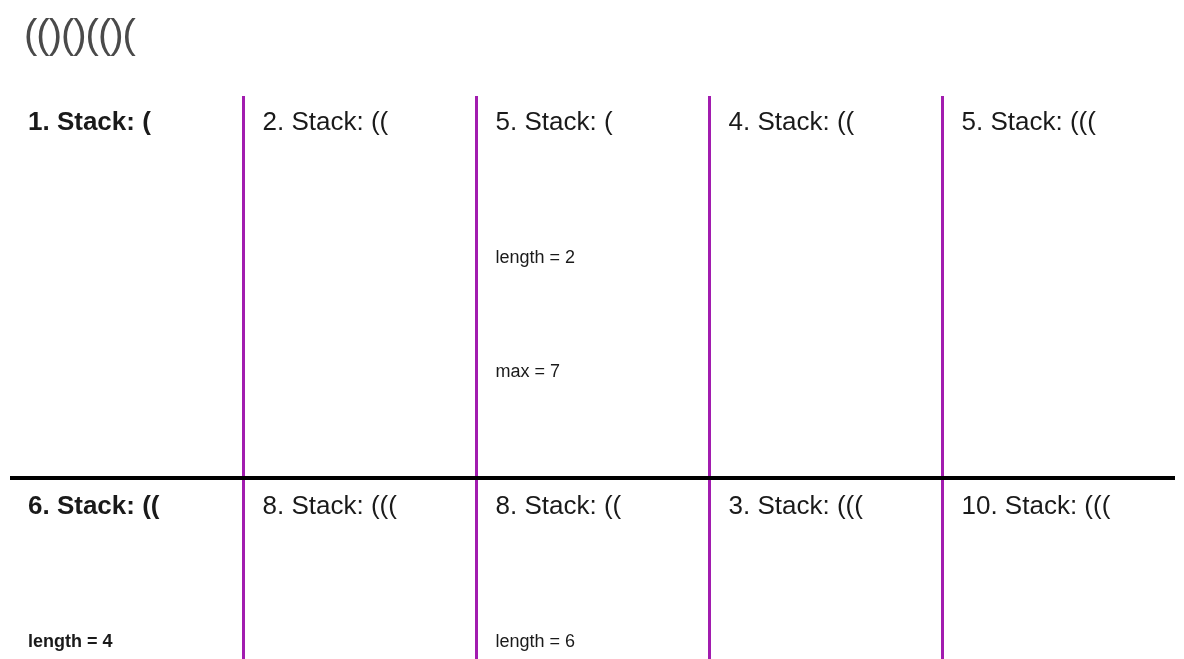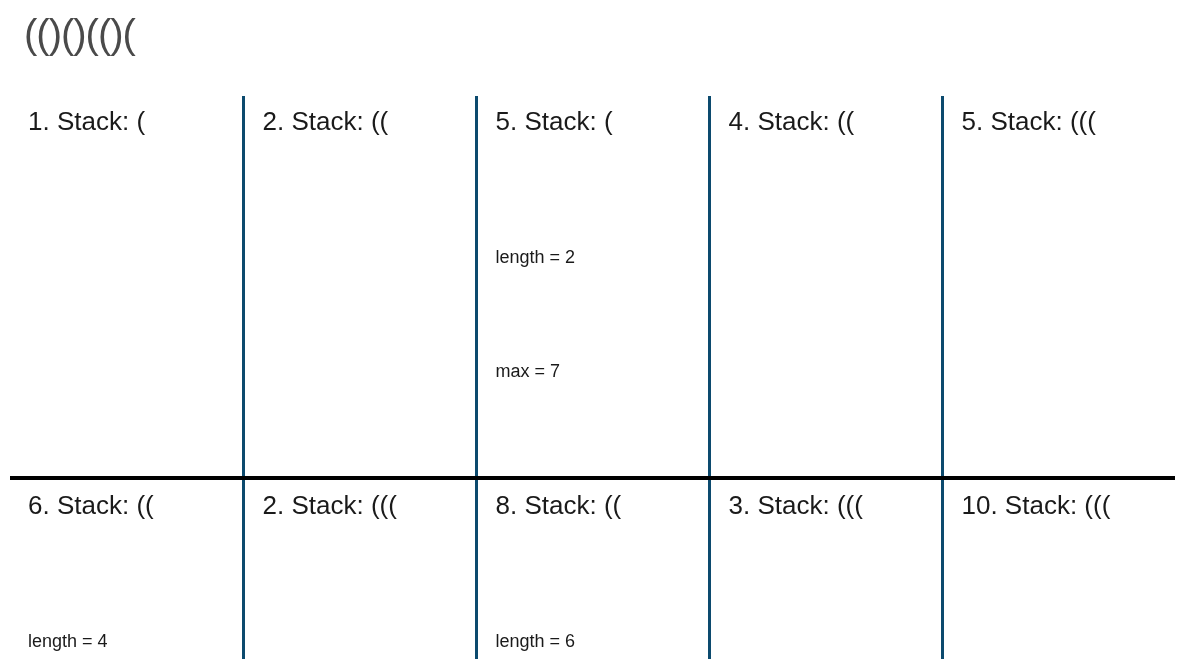--- a/index.html
+++ b/index.html
@@ -41,32 +41,33 @@
     width: 1165px;
     border-collapse: collapse;
     table-layout: fixed;
   }
   .trace-table td {
     vertical-align: top;
     padding: 10px 0 10px 18px;
     font-size: 26px;
     line-height: 1.0;
     color: #1a1a1a;
-    border-left: 3px solid #0c4a6e;
+    border-left: 3px solid #a21caf;
     border-bottom: 4px solid #000000;
     height: 148px;
     box-sizing: border-box;
   }
   .trace-table tr:last-child td {
     border-bottom: none;
     height: 150px;
   }
   .trace-table td:first-child {
     border-left: none;
     padding-left: 18px;
+    font-weight: bold;
   }
 
   .cell-head {
     display: block;
     font-size: 26px;
     line-height: 30px;
     white-space: pre;
     margin-bottom: 26px;
   }
   .cell-metrics {
@@ -130,21 +131,21 @@
 
       <tr>
         <td>
           <span class="cell-head">6. Stack: ((</span>
           <span class="cell-metrics">
             <span class="metric-line">length = 4</span>
             
           </span>
         </td>
         <td>
-          <span class="cell-head">2. Stack: (((</span>
+          <span class="cell-head">8. Stack: (((</span>
           <span class="cell-metrics">
             <span class="metric-line"></span>
             <span class="metric-line"></span>
           </span>
         </td>
         <td>
           <span class="cell-head">8. Stack: ((</span>
           <span class="cell-metrics">
             <span class="metric-line">length = 6</span>
             

